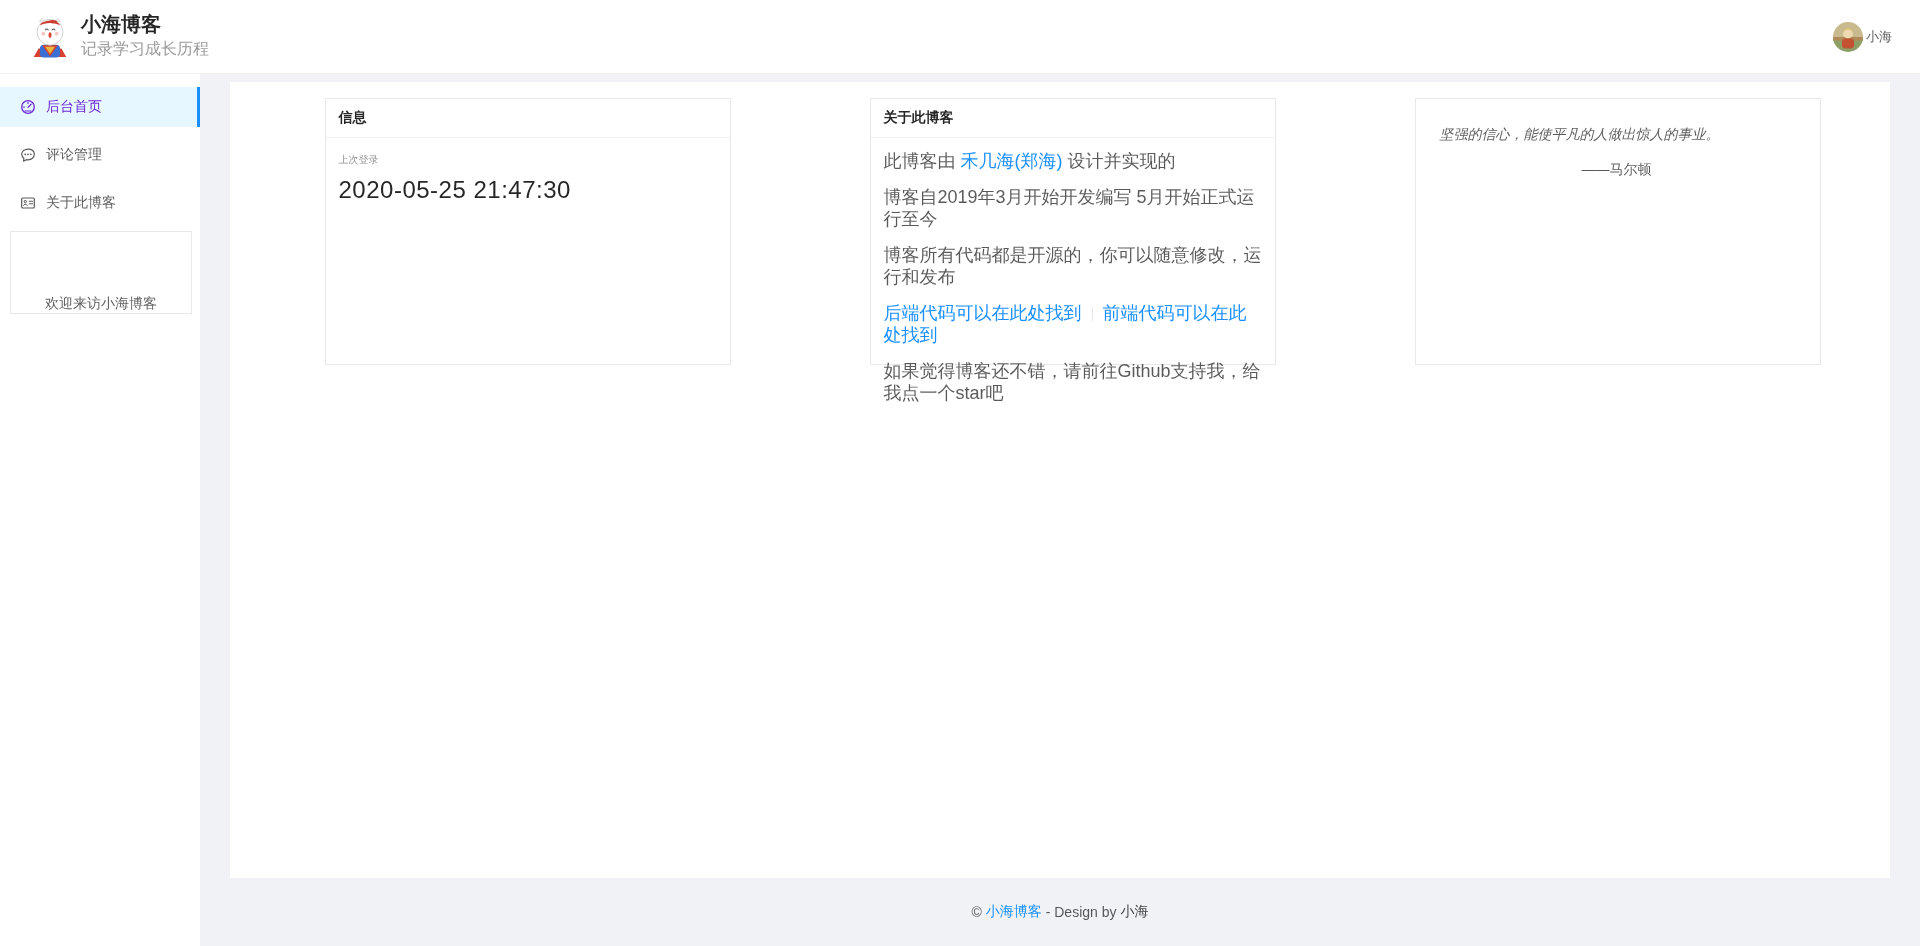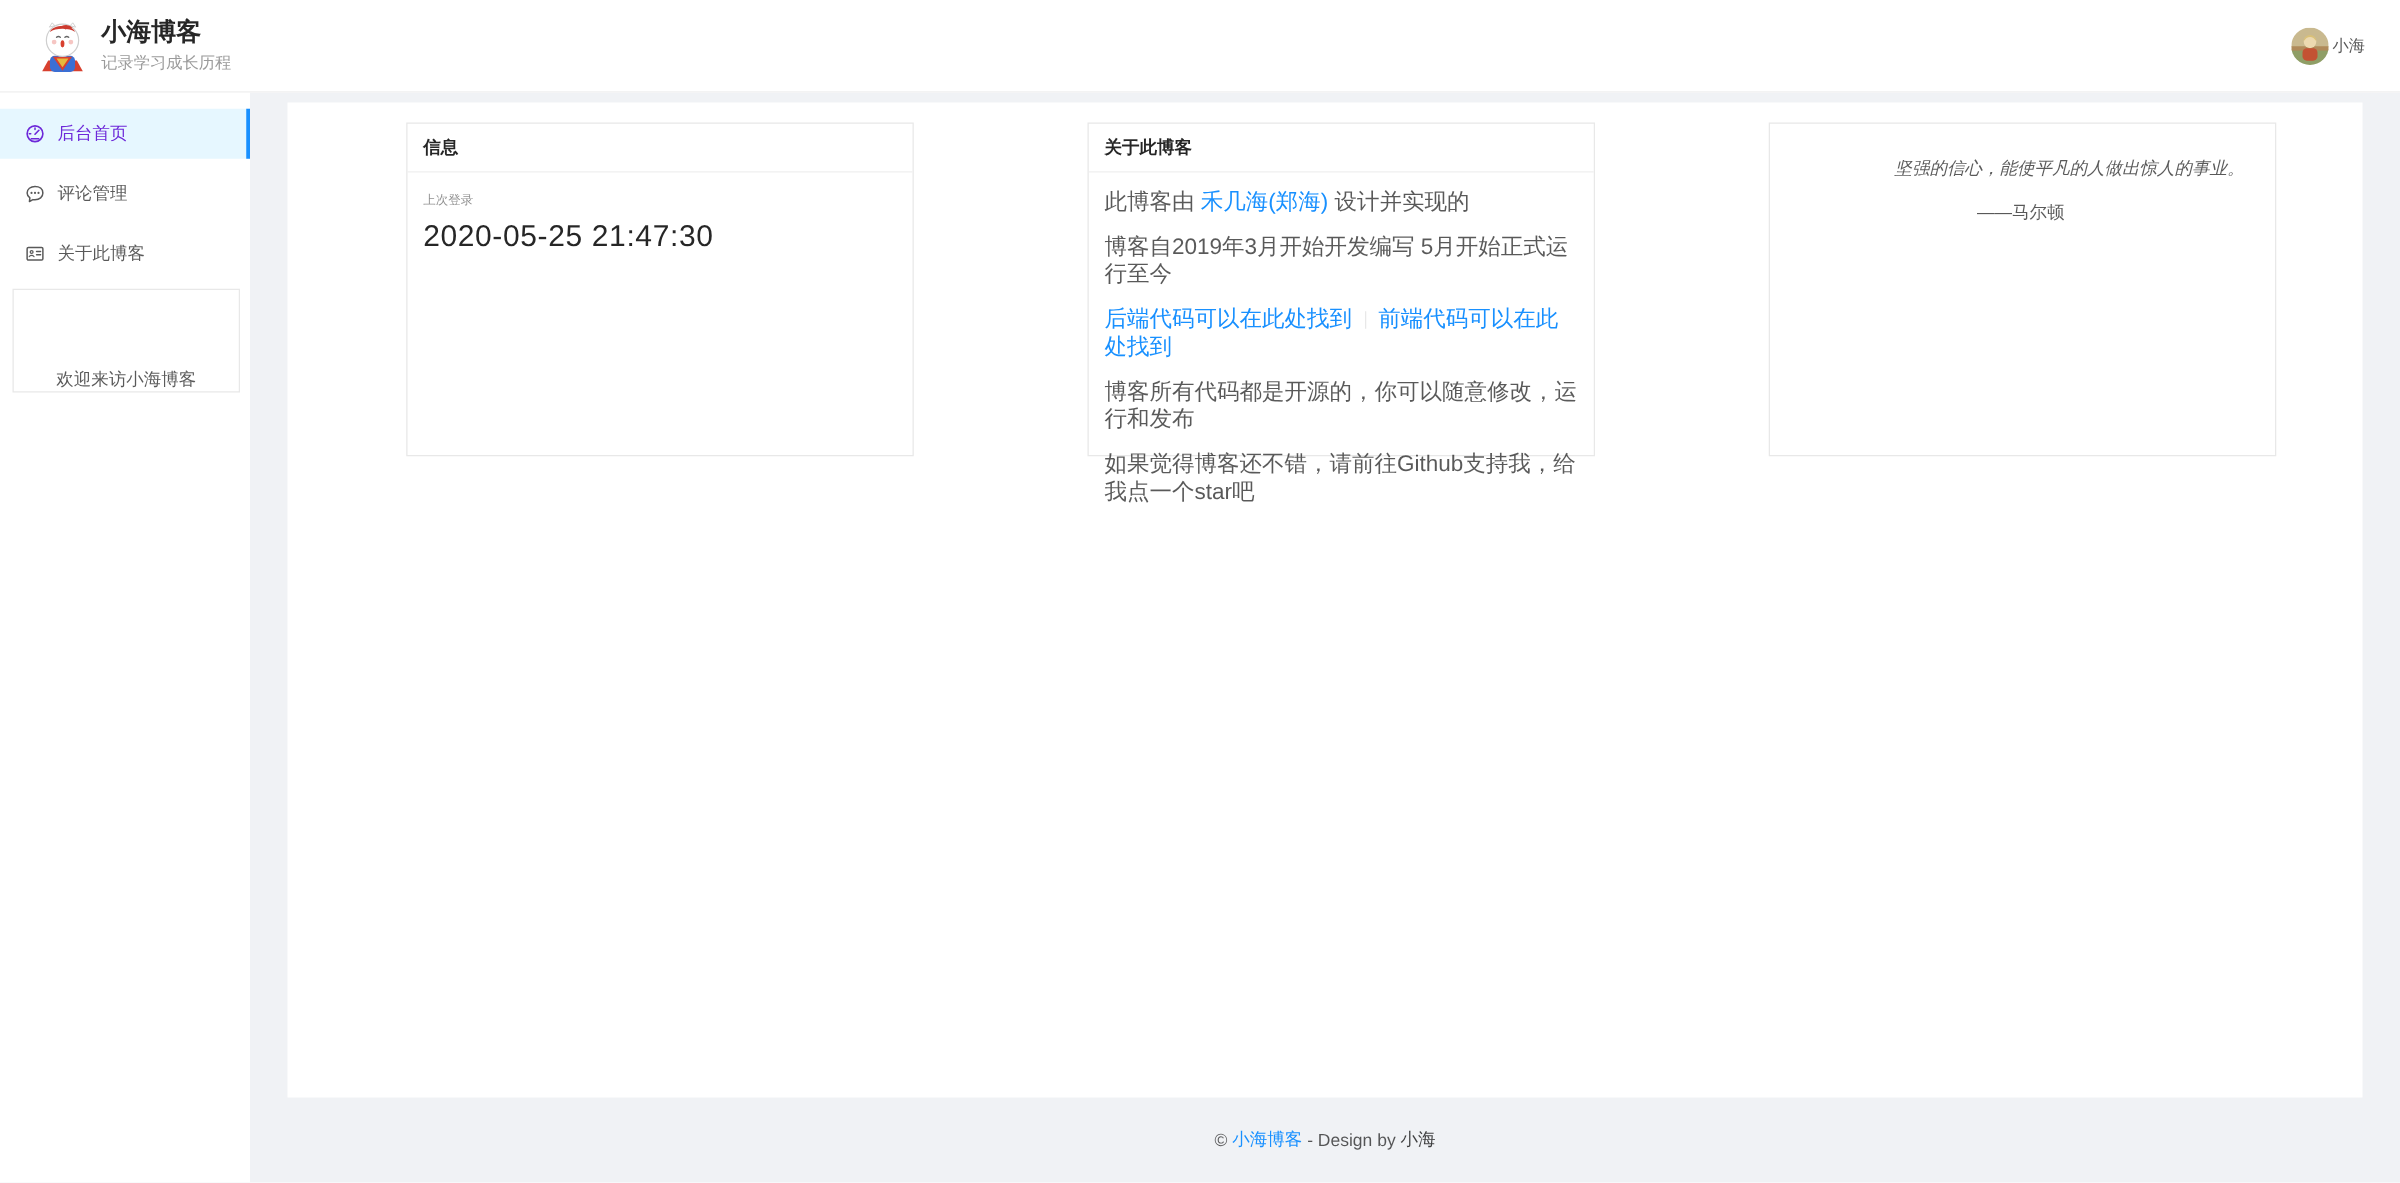--- a/index.html
+++ b/index.html
@@ -18,21 +18,21 @@
   .header {
     position:absolute; top:0; left:0; right:0; height:74px;
     background:#fff; border-bottom:1px solid #f0f0f0;
     display:flex; align-items:center; justify-content:space-between;
     padding:0 28px; z-index:5;
   }
   .brand { display:flex; align-items:center; }
   .logo { width:44px; height:44px; flex:0 0 44px; }
   .brand-text { margin-left:9px; }
   .brand-title { font-size:20px; font-weight:bold; color:rgba(0,0,0,.85); line-height:22px; }
-  .brand-sub { font-size:13px; color:#9b9b9b; margin-top:4px; }
+  .brand-sub { font-size:16px; color:#9b9b9b; margin-top:4px; }
   .user { display:flex; align-items:center; cursor:pointer; }
   .avatar { width:30px; height:30px; border-radius:50%; overflow:hidden; flex:0 0 30px; }
   .user-name { font-size:13px; color:#595959; margin-left:3px; }
 
   
   .sidebar {
     position:absolute; top:74px; left:0; bottom:0; width:200px;
     background:#fff; padding-top:13px; z-index:4;
   }
   .menu-item {
@@ -78,21 +78,21 @@
   .stat-label { font-size:10px; color:rgba(0,0,0,.45); margin-top:3px; }
   .stat-value { font-size:24px; color:rgba(0,0,0,.85); margin-top:9px; letter-spacing:.5px; }
 
   .about-body p { margin:0 0 14px; font-size:18px; line-height:22px; color:rgba(0,0,0,.65); }
   .v-divider {
     display:inline-block; width:1px; height:14px;
     background:#e8e8e8; margin:0 10px; vertical-align:middle;
   }
 
   .quote-card .card-body { padding:24px; }
-  .quote { margin:0; font-size:14px; font-style:italic; color:rgba(0,0,0,.65); line-height:22px;text-align:right; }
+  .quote { margin:0; font-size:14px; font-style:italic; color:rgba(0,0,0,.65); line-height:22px; }
   .quote-author { margin:16px 2px 0 0; font-size:14px; color:rgba(0,0,0,.65); text-align:center; }
 
   
   .footer {
     flex:1; display:flex; align-items:center; justify-content:center;
     font-size:14px; color:rgba(0,0,0,.65); white-space:pre;
   }
   .footer .site-name { color:rgba(0,0,0,.75); }
 </style>
 </head>
@@ -187,22 +187,22 @@
           <div class="stat-label">上次登录</div>
           <div class="stat-value">2020-05-25 21:47:30</div>
         </div>
       </section>
 
       <section class="card">
         <div class="card-head">关于此博客</div>
         <div class="card-body about-body">
           <p><span>此博客由 </span><a>禾几海(郑海)</a><span> 设计并实现的</span></p>
           <p>博客自2019年3月开始开发编写 5月开始正式运行至今</p>
+          <p>博客所有代码都是开源的，你可以随意修改，运行和发布</p>
           <p><a>后端代码可以在此处找到</a><span class="v-divider"></span><a>前端代码可以在此处找到</a></p>
-          <p>博客所有代码都是开源的，你可以随意修改，运行和发布</p>
           <p>如果觉得博客还不错，请前往Github支持我，给我点一个star吧</p>
         </div>
       </section>
 
       <section class="card quote-card">
         <div class="card-body">
           <p class="quote">坚强的信心，能使平凡的人做出惊人的事业。</p>
           <p class="quote-author">——马尔顿</p>
         </div>
       </section>

